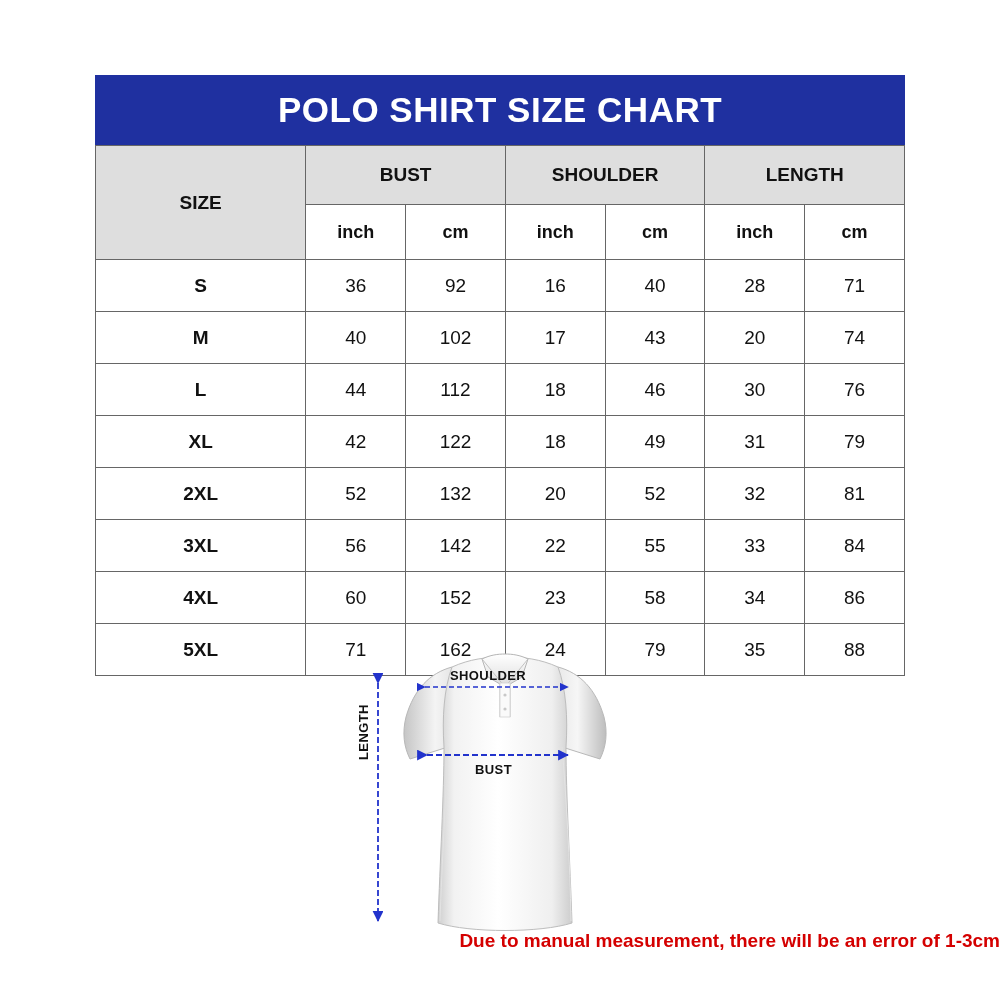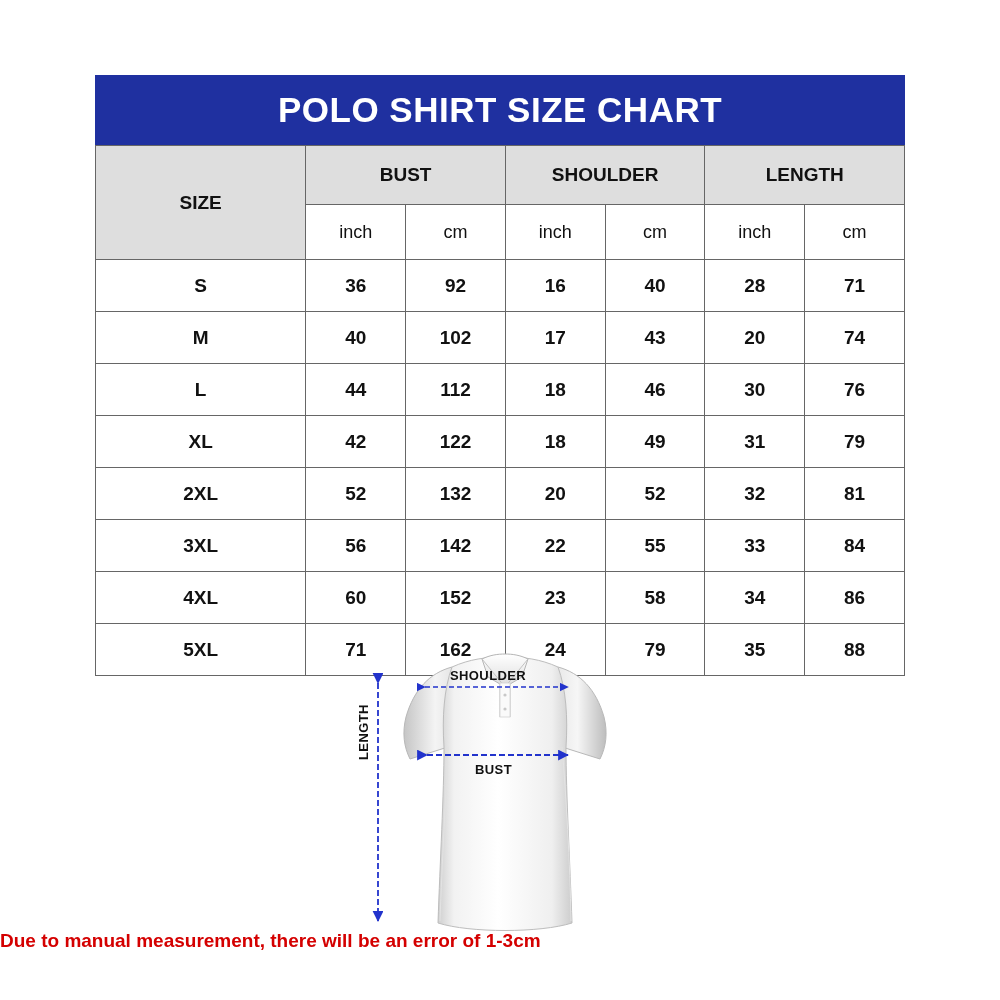--- a/index.html
+++ b/index.html
@@ -49,26 +49,26 @@
   }
   table.size-table thead th {
     background: #dedede;
     font-weight: bold;
     height: 56px;
     font-size: 19px;
   }
   table.size-table thead tr.units th {
     background: #ffffff;
     height: 52px;
-    font-weight: normal;
+    font-weight: bold;
     font-size: 18px;
   }
   table.size-table tbody td {
     height: 49px;
-    font-weight: bold;
+    font-weight: normal;
   }
   table.size-table tbody td.size-cell {
     font-weight: bold;
     font-size: 19px;
   }
 
   
   col.c-size { width: 26%; }
   col.c-num  { width: 12.333%; }
 
@@ -105,21 +105,21 @@
     transform: rotate(-90deg);
     transform-origin: left top;
     white-space: nowrap;
   }
 
   .note {
     position: absolute;
     left: 0;
     right: 0;
     top: 930px;
-    text-align: left;
+    text-align: right;
     color: #d40000;
     font-weight: bold;
     font-size: 19px;
   }
 </style>
 </head>
 <body>
 
 <div class="chart-wrap">
 

